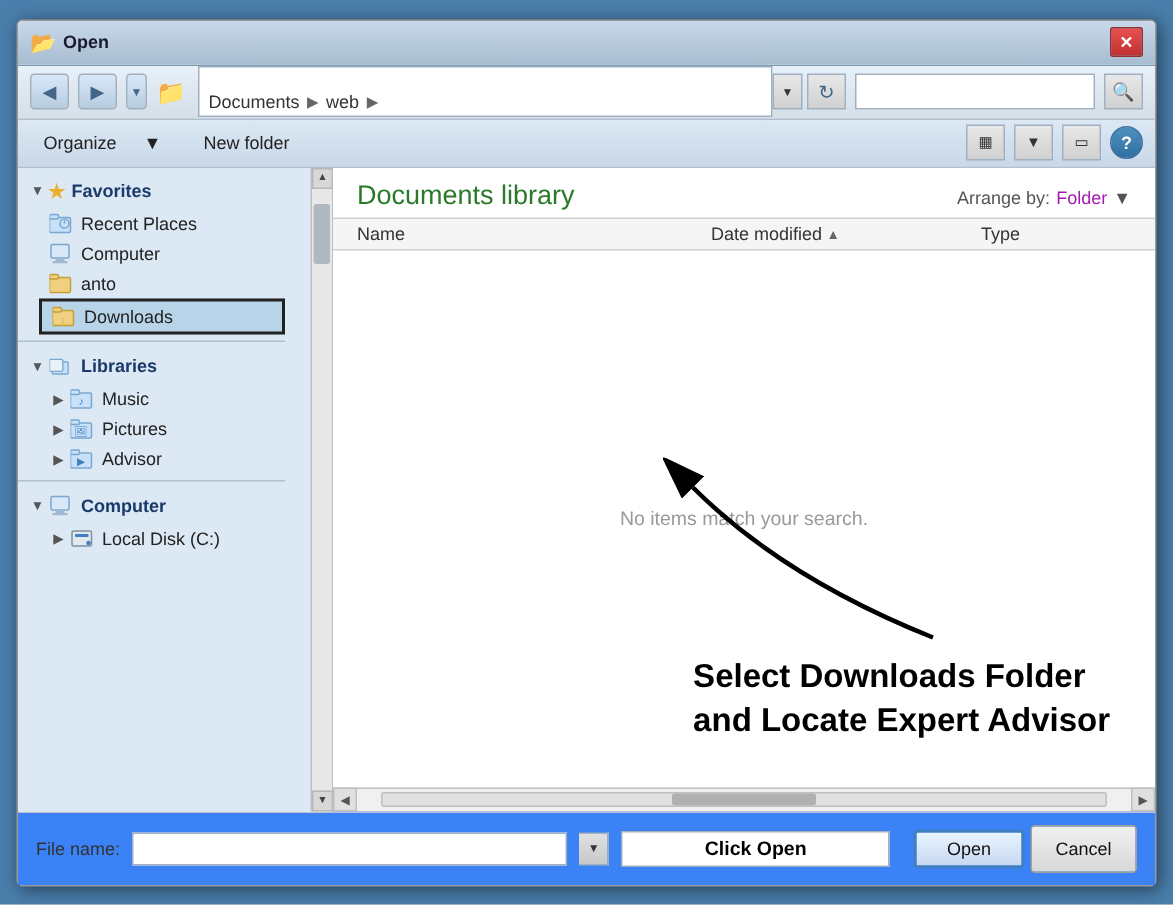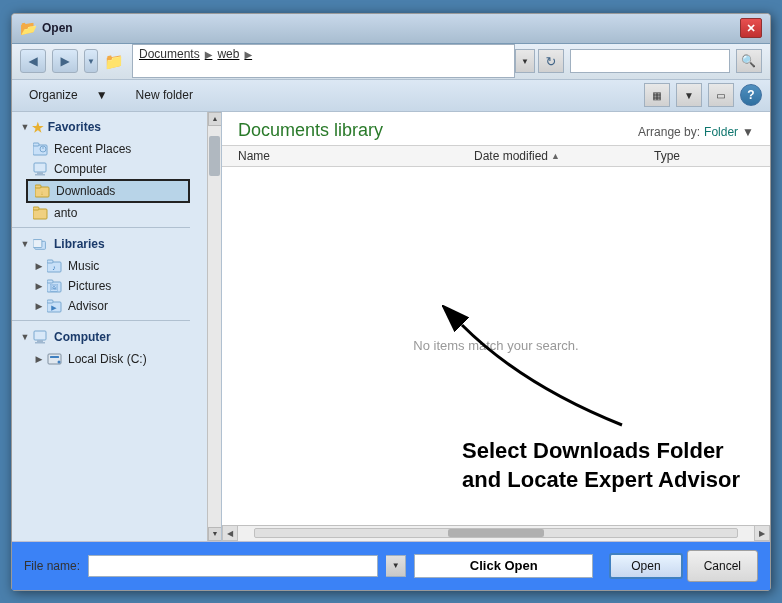--- a/index.html
+++ b/index.html
@@ -100,23 +100,22 @@
       display: flex;
       align-items: center;
     }
     .address-bar {
       flex: 1;
       height: 24px;
       border: 1px solid #a0b0c0;
       background: white;
       padding: 16px 6px;
       display: flex;
-      align-items: flex-end;
-      font-size: 12px;
-      text-decoration: underline;
+      align-items: flex-start;
+      font-size: 12px;
     }
     .address-breadcrumb {
       display: flex;
       align-items: center;
       gap: 2px;
       color: #333;
     }
     .address-arrow {
       color: #666;
       font-size: 10px;
@@ -317,21 +316,21 @@
     }
     .arrange-by {
       margin-left: auto;
       font-size: 12px;
       color: #555;
       display: flex;
       align-items: center;
       gap: 4px;
     }
     .arrange-link {
-      color: #0f766e;
+      color: #a21caf;
       cursor: pointer;
     }
     .column-headers {
       display: flex;
       padding: 3px 16px;
       border-bottom: 1px solid #d0d0d0;
       background: #f5f5f5;
     }
     .col-name { flex: 1; font-size: 12px; color: #333; cursor: pointer; }
     .col-date { width: 180px; font-size: 12px; color: #333; cursor: pointer; display: flex; align-items: center; gap: 3px; margin-left: 44px; }
@@ -605,39 +604,39 @@
           <div class="folder-icon">
             <svg viewBox="0 0 16 14" fill="none">
               <rect x="1" y="1" width="12" height="9" rx="1" fill="#d8e8f8" stroke="#7aa8d0" stroke-width="1"></rect>
               <rect x="4" y="10" width="6" height="2" fill="#a0b8d0"></rect>
               <rect x="2" y="12" width="10" height="1.5" fill="#a0b8d0"></rect>
             </svg>
           </div>
           <span class="tree-label">Computer</span>
         </div>
 
+        <div class="tree-item indent1">
+          <div class="folder-icon">
+            <svg viewBox="0 0 16 14" fill="none">
+              <rect x="0" y="3" width="14" height="10" rx="1" fill="#f0d080" stroke="#c0a030" stroke-width="1"></rect>
+              <rect x="0" y="1" width="6" height="3" rx="1" fill="#f0d080" stroke="#c0a030" stroke-width="1"></rect>
+            </svg>
+          </div>
+          <span class="tree-label">anto</span>
+        </div>
+
         <div class="tree-item indent1 selected-highlight" style="background:#b8d4e8; border:2px solid #222;">
           <div class="folder-icon">
             <svg viewBox="0 0 16 14" fill="none">
               <rect x="0" y="3" width="14" height="10" rx="1" fill="#f0d080" stroke="#c0a030" stroke-width="1"></rect>
               <rect x="0" y="1" width="6" height="3" rx="1" fill="#f0d080" stroke="#c0a030" stroke-width="1"></rect>
               <text x="7" y="11" font-size="6" fill="#c0a030" text-anchor="middle">↓</text>
             </svg>
           </div>
           <span class="tree-label">Downloads</span>
-        </div>
-
-        <div class="tree-item indent1">
-          <div class="folder-icon">
-            <svg viewBox="0 0 16 14" fill="none">
-              <rect x="0" y="3" width="14" height="10" rx="1" fill="#f0d080" stroke="#c0a030" stroke-width="1"></rect>
-              <rect x="0" y="1" width="6" height="3" rx="1" fill="#f0d080" stroke="#c0a030" stroke-width="1"></rect>
-            </svg>
-          </div>
-          <span class="tree-label">anto</span>
         </div>
 
         <div class="divider-line"></div>
 
         <div class="section-header">
           <div class="expand-arrow">▼</div>
           <div class="folder-icon">
             <svg viewBox="0 0 18 14" fill="none">
               <rect x="2" y="4" width="12" height="9" rx="1" fill="#c8e0f8" stroke="#7aa8d0" stroke-width="1"></rect>
               <rect x="0" y="2" width="10" height="9" rx="1" fill="#e8f0f8" stroke="#7aa8d0" stroke-width="1"></rect>

